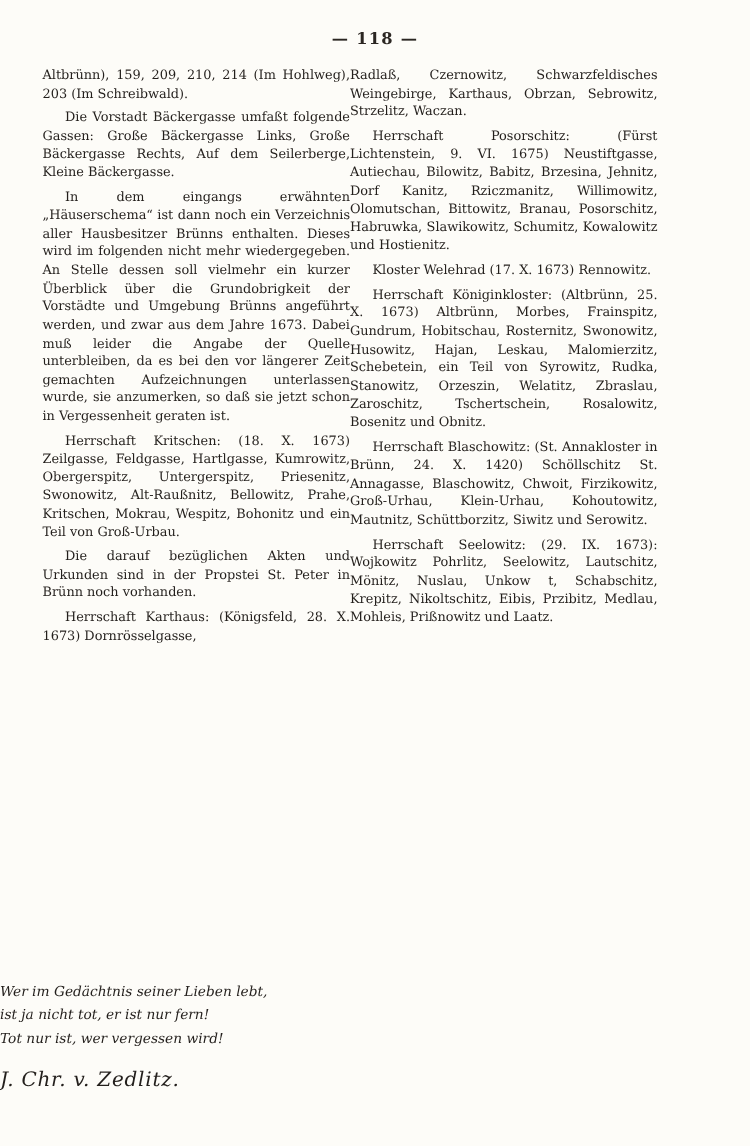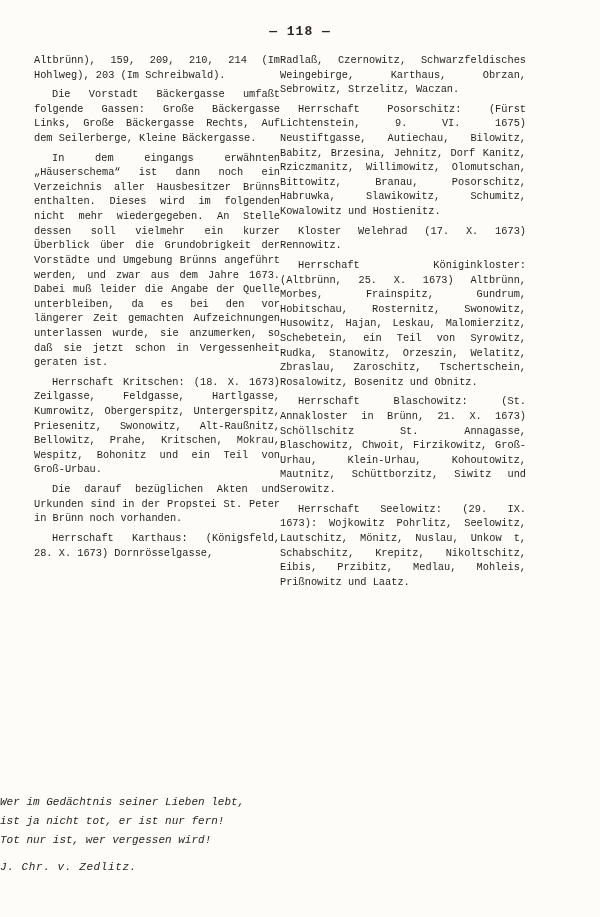--- a/index.html
+++ b/index.html
@@ -11,21 +11,20 @@
     width: 600px;
     height: 917px;
     font-family: "DejaVu Serif", serif;
   }
   .page {
     position: relative;
     width: 600px;
     height: 917px;
     background: #fdfcf8;
     overflow: hidden;
-    font-family: Liberation Mono, monospace;
   }
   .page-number {
     text-align: center;
     font-size: 13px;
     letter-spacing: 1px;
     padding-top: 24px;
     color: #2b2622;
     font-weight: bold;
   }
   .columns {
@@ -54,21 +53,21 @@
     right: 0;
     bottom: 40px;
     text-align: left;
     font-size: 11px;
     color: #231f1c;
     line-height: 1.7;
     font-style: italic;
   }
   .footer .sig {
     margin-top: 9px;
-    font-size: 11px;
+    font-size: 16px;
     letter-spacing: 0.6px;
   }
 </style>
 </head>
 <body>
 
 <div class="page">
 
   <div class="page-number">— 118 —</div>
 
@@ -81,21 +80,21 @@
       <p class="para">Herrschaft Kritschen: (18. X. 1673) Zeilgasse, Feldgasse, Hartlgasse, Kumrowitz, Obergerspitz, Untergerspitz, Priesenitz, Swonowitz, Alt-Raußnitz, Bellowitz, Prahe, Kritschen, Mokrau, Wespitz, Bohonitz und ein Teil von Groß-Urbau.</p>
       <p class="para">Die darauf bezüglichen Akten und Urkunden sind in der Propstei St. Peter in Brünn noch vorhanden.</p>
       <p class="para">Herrschaft Karthaus: (Königsfeld, 28. X. 1673) Dornrösselgasse,</p>
     </div>
 
     <div class="col">
       <p class="para noindent">Radlaß, Czernowitz, Schwarzfeldisches Weingebirge, Karthaus, Obrzan, Sebrowitz, Strzelitz, Waczan.</p>
       <p class="para">Herrschaft Posorschitz: (Fürst Lichtenstein, 9. VI. 1675) Neustiftgasse, Autiechau, Bilowitz, Babitz, Brzesina, Jehnitz, Dorf Kanitz, Rziczmanitz, Willimowitz, Olomutschan, Bittowitz, Branau, Posorschitz, Habruwka, Slawikowitz, Schumitz, Kowalowitz und Hostienitz.</p>
       <p class="para">Kloster Welehrad (17. X. 1673) Rennowitz.</p>
       <p class="para">Herrschaft Königinkloster: (Altbrünn, 25. X. 1673) Altbrünn, Morbes, Frainspitz, Gundrum, Hobitschau, Rosternitz, Swonowitz, Husowitz, Hajan, Leskau, Malomierzitz, Schebetein, ein Teil von Syrowitz, Rudka, Stanowitz, Orzeszin, Welatitz, Zbraslau, Zaroschitz, Tschertschein, Rosalowitz, Bosenitz und Obnitz.</p>
-      <p class="para">Herrschaft Blaschowitz: (St. Annakloster in Brünn, 21. X. 1673) Schöllschitz St. Annagasse, Blaschowitz, Chwoit, Firzikowitz, Groß-Urhau, Klein-Urhau, Kohoutowitz, Mautnitz, Schüttborzitz, Siwitz und Serowitz.</p>
+      <p class="para">Herrschaft Blaschowitz: (St. Annakloster in Brünn, 24. X. 1420) Schöllschitz St. Annagasse, Blaschowitz, Chwoit, Firzikowitz, Groß-Urhau, Klein-Urhau, Kohoutowitz, Mautnitz, Schüttborzitz, Siwitz und Serowitz.</p>
       <p class="para">Herrschaft Seelowitz: (29. IX. 1673): Wojkowitz Pohrlitz, Seelowitz, Lautschitz, Mönitz, Nuslau, Unkow t, Schabschitz, Krepitz, Nikoltschitz, Eibis, Przibitz, Medlau, Mohleis, Prißnowitz und Laatz.</p>
     </div>
 
   </div>
 
   <div class="footer">
     <div>Wer im Gedächtnis seiner Lieben lebt,</div>
     <div>ist ja nicht tot, er ist nur fern!</div>
     <div>Tot nur ist, wer vergessen wird!</div>
     <div class="sig">J. Chr. v. Zedlitz.</div>

